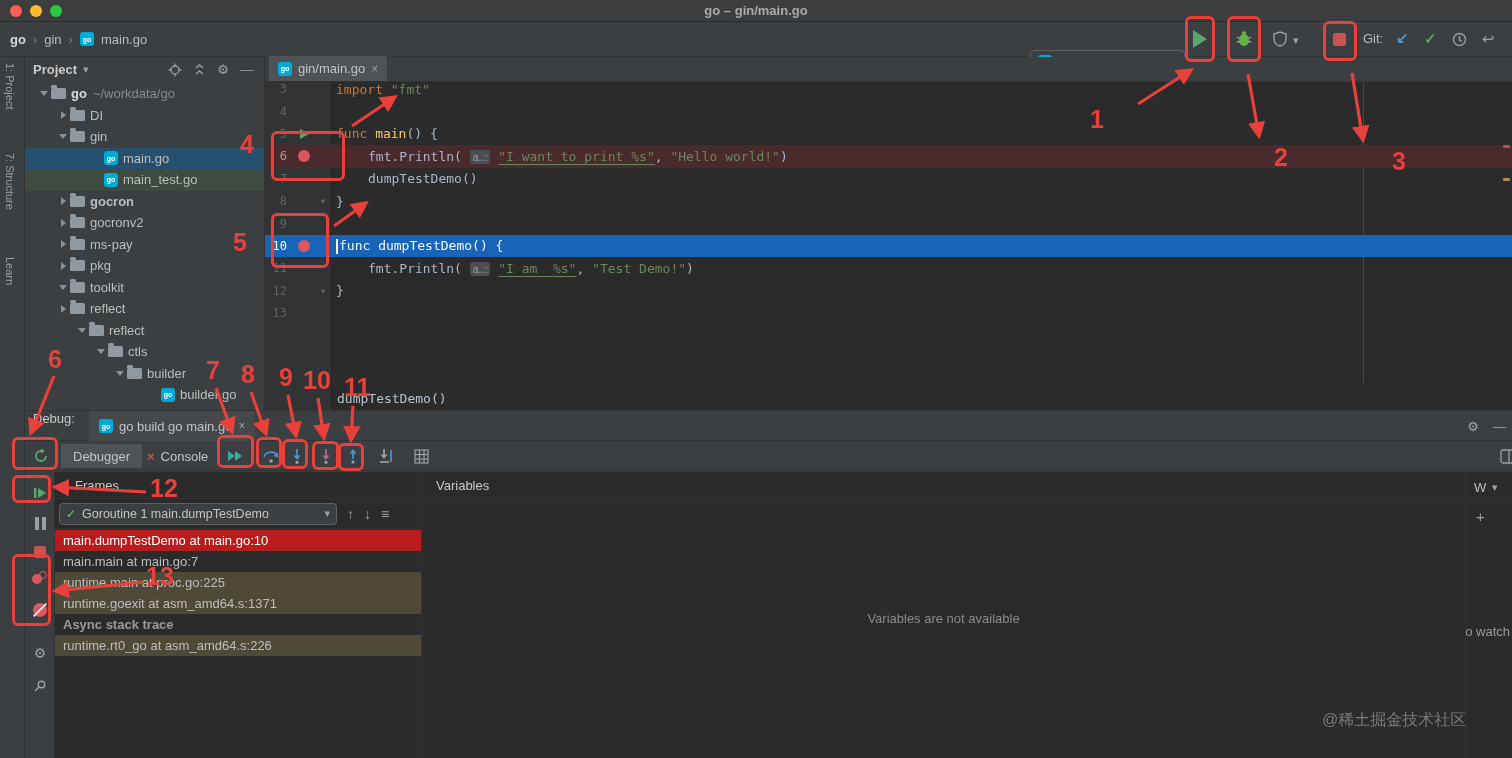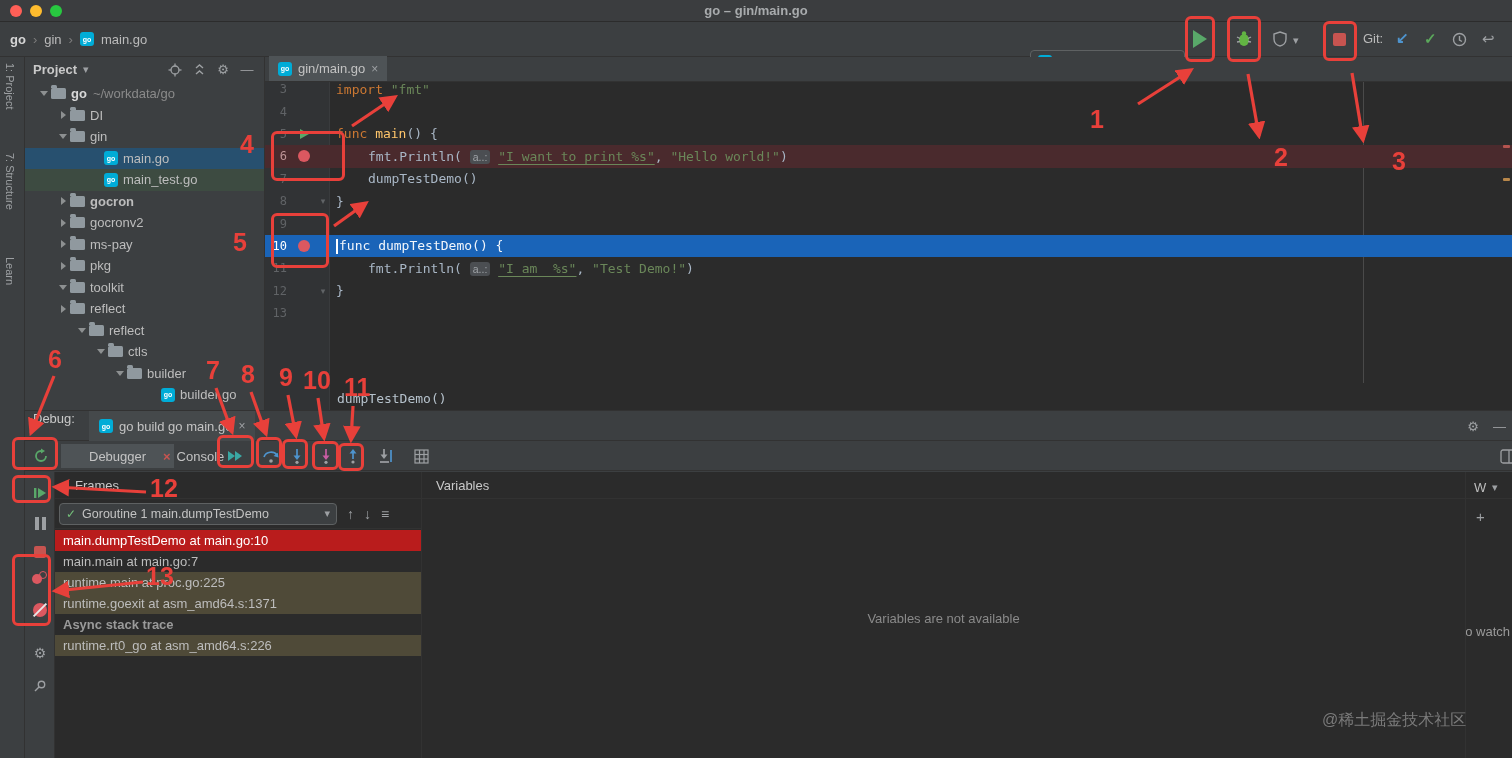--- a/index.html
+++ b/index.html
@@ -83,21 +83,21 @@
 .stripe-mark{position:absolute;left:1238px;width:7px;height:3px;border-radius:1px}
 
 
 #debug{position:absolute;left:25px;top:410px;width:1487px;height:348px;background:#3c3f41;border-top:1px solid #323232}
 #debug-header{height:30px;display:flex;align-items:flex-start;gap:14px;padding-left:8px;border-bottom:1px solid #323232;position:relative}
 #debug-label{color:#c9c9c9}
 .dtab{display:flex;align-items:center;gap:6px;background:#45494b;height:30px;padding:0 10px;color:#c3c3c3}
 .dtab .x{color:#9da0a3;font-size:12px}
 #debug-header-right{position:absolute;right:6px;top:0;height:30px;display:flex;align-items:center;gap:14px;color:#9da0a3}
 #debug-toolbar{height:30px;border-bottom:1px solid #323232;position:relative}
-.dbgtab{position:absolute;top:3px;height:24px;display:flex;align-items:center;gap:6px;padding:0 28px;color:#c3c3c3}
+.dbgtab{position:absolute;top:3px;height:24px;display:flex;align-items:center;gap:6px;padding:0 12px;color:#c3c3c3}
 .tsep{position:absolute;top:6px;width:1px;height:18px;background:#515151}
 .stepicon{position:absolute;top:5px;width:20px;height:20px;display:flex;align-items:center;justify-content:center}
 #debug-body{position:absolute;left:0;top:61px;width:1487px;height:287px;background:#2b2b2b}
 #dbg-leftstrip{position:absolute;left:0;top:0;width:30px;height:287px;background:#3c3f41;border-right:1px solid #323232}
 .lsicon{position:absolute;left:6px;width:18px;height:18px;display:flex;align-items:center;justify-content:center}
 .pausebars{display:flex;gap:3px}
 .pausebars i{width:4px;height:13px;background:#9da0a3;display:block}
 .stopsq2{width:12px;height:12px;background:#c75450;border-radius:2px}
 .bpview{position:relative;width:16px;height:16px}
 .bpview .f{position:absolute;left:0;top:3px;width:10px;height:10px;border-radius:50%;background:#db5860}

